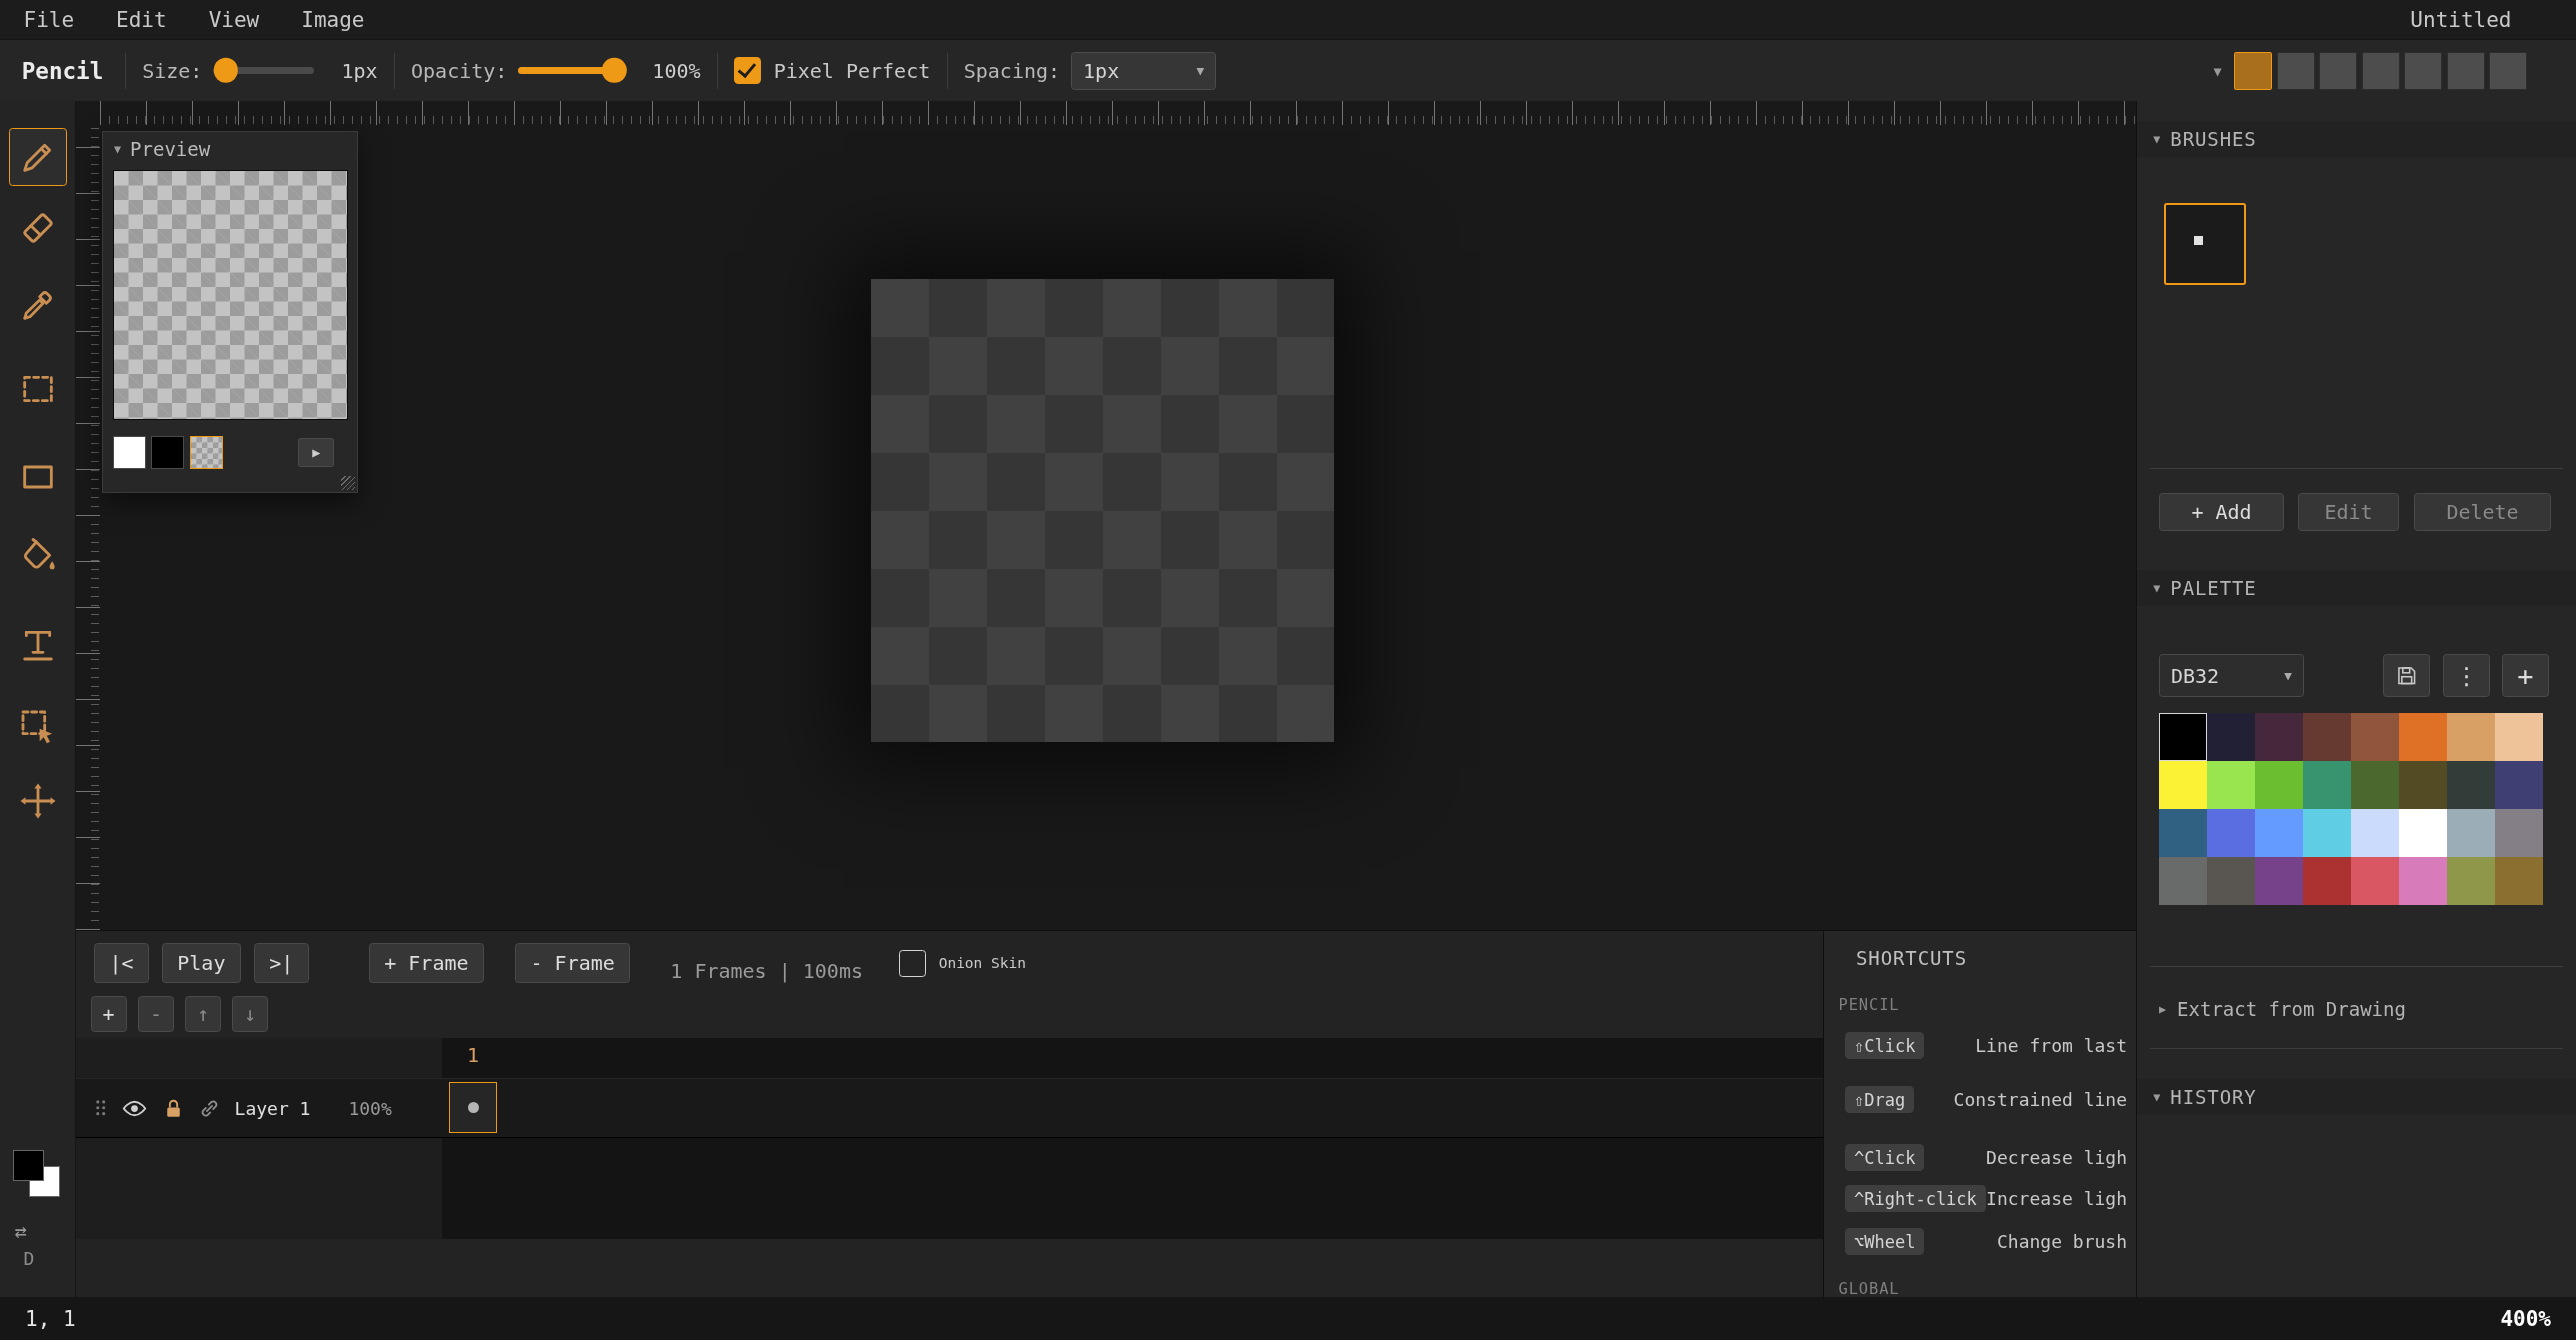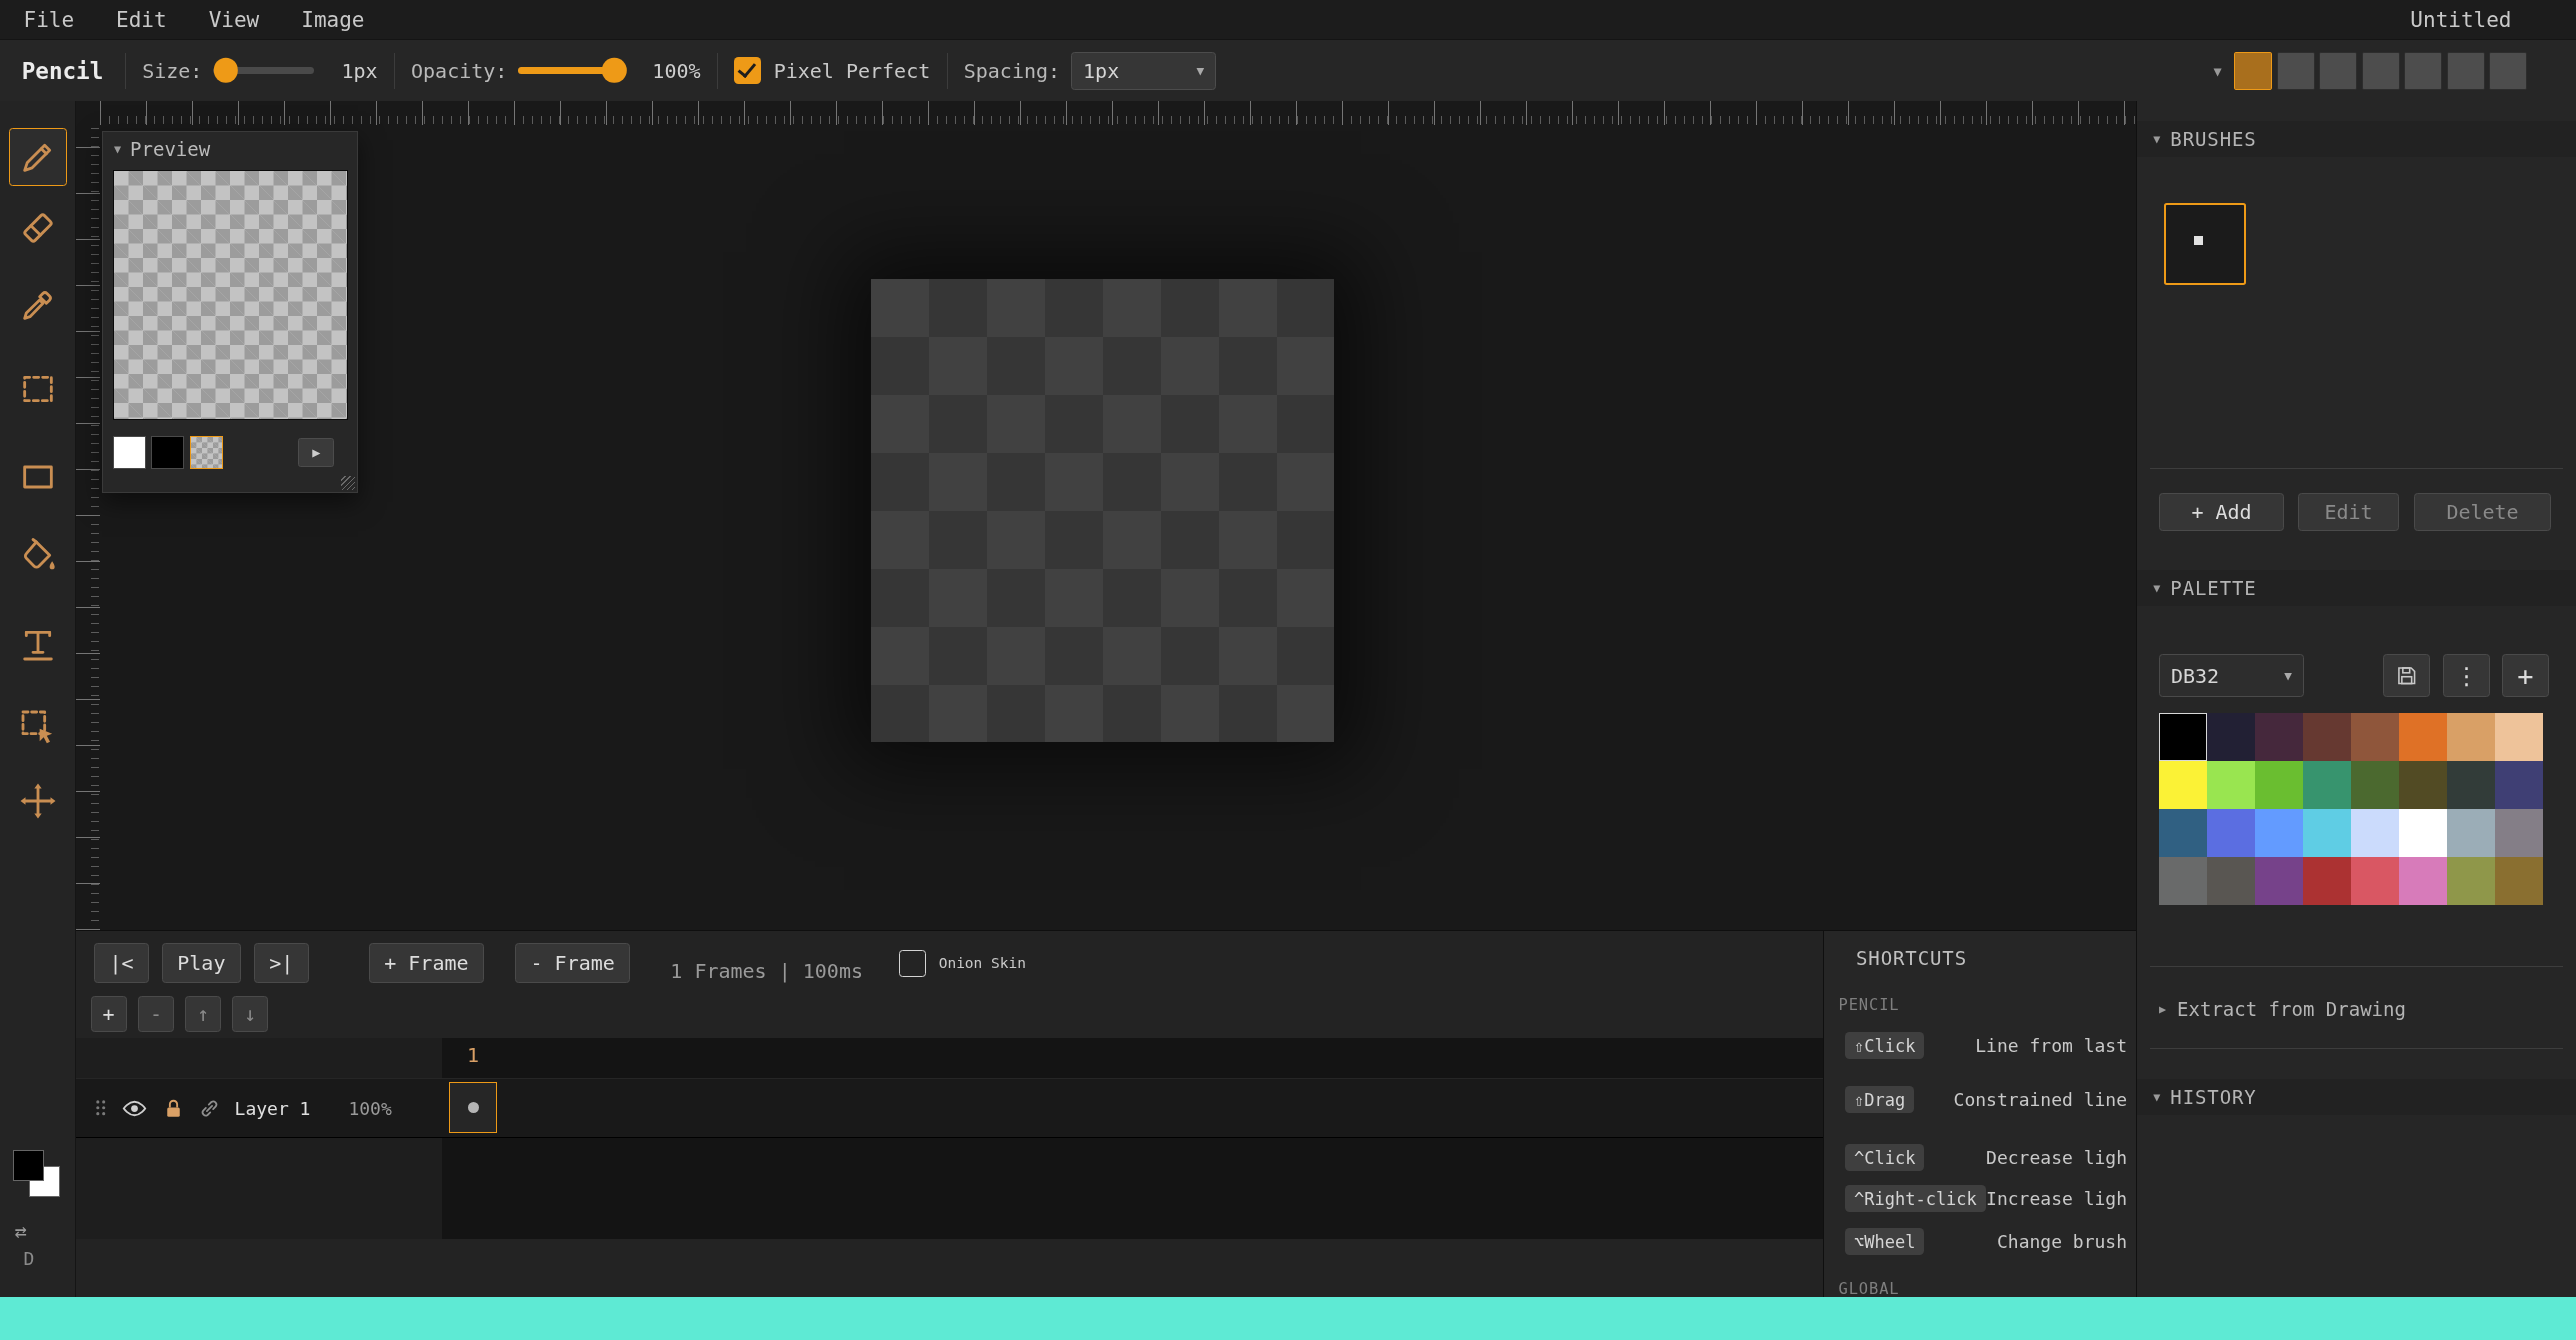--- a/index.html
+++ b/index.html
@@ -1,18 +1,18 @@
 <!DOCTYPE html>
 <html style="font-size:14.5px"><head>
 <meta charset="utf-8">
 <style>
   *{margin:0;padding:0;box-sizing:border-box;}
   html,body{background:#0d0d0d;}
   body{font-family:"DejaVu Sans Mono","Liberation Mono",monospace;color:#cccccc;}
-  #root{position:relative;width:2576px;height:1340px;background:#5eead4;overflow:hidden;
+  #root{position:relative;width:2576px;height:1340px;background:#c4b5fd;overflow:hidden;
         --accent:#ee9a17;--cv-l:#414141;--cv-d:#363636;--pv-l:#c3c3c3;--pv-d:#9c9c9c;}
 
   
   .menubar{position:absolute;left:0;top:0;width:2576px;height:40px;background:#1c1c1c;
            border-bottom:0.9px solid #141414;display:flex;align-items:center;padding:0 23.5px;gap:42px;
            font-size:21px;color:#c9c9c9;}
   .menubar .menu-item{cursor:default;}
   .menubar .doc-title{margin-left:auto;margin-right:41px;color:#c9c9c9;}
 
   
@@ -470,15 +470,19 @@
       <span class="tri">▶</span>
       <span>Extract from Drawing</span>
     </div>
     <div class="hr" style="top:947px;"></div>
     <div class="sec-hd" style="top:978px;">
       <span class="tri">▼</span>
       <span>HISTORY</span>
     </div>
   </aside>
 
+  <footer class="statusbar">
+    <span>1, 1</span>
+    <span class="zoom">400%</span>
+  </footer>
 
 </div>
 
 
 </body></html>

